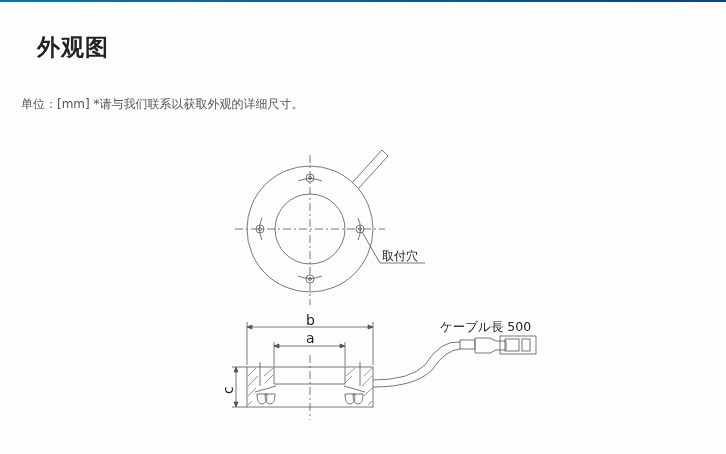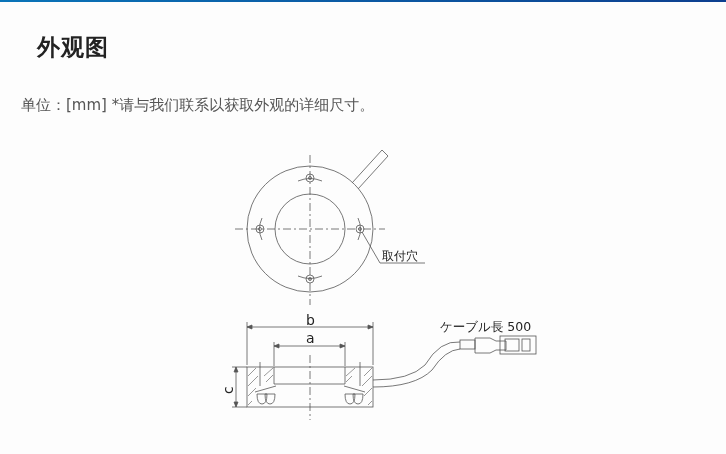--- a/index.html
+++ b/index.html
@@ -1,19 +1,19 @@
 <!DOCTYPE html>
 <html><head>
 <meta charset="utf-8">
 <style>
   html,body{margin:0;padding:0;}
   body{width:726px;height:454px;background:#fdfdfd;position:relative;overflow:hidden;font-family:"DejaVu Sans","Liberation Sans",sans-serif;}
   .topbar{position:absolute;left:0;top:0;width:726px;height:2px;background:linear-gradient(90deg,#0a74b8,#0d3f8f);}
   .title{position:absolute;left:21px;top:32px;font-size:23px;font-weight:bold;color:#222;letter-spacing:1px;margin-left:16px;}
-  .unit{position:absolute;left:21px;top:96px;font-size:15px;color:#555;}
+  .unit{position:absolute;left:21px;top:96px;font-size:12px;color:#555;}
   svg{position:absolute;left:0;top:0;}
   .lbl{font-family:"DejaVu Sans","Liberation Sans",sans-serif;fill:#222;}
 </style>
 </head>
 <body>
 
 <div class="topbar"></div>
 <div class="title">外观图</div>
 <div class="unit">单位：[mm] *请与我们联系以获取外观的详细尺寸。</div>
 

